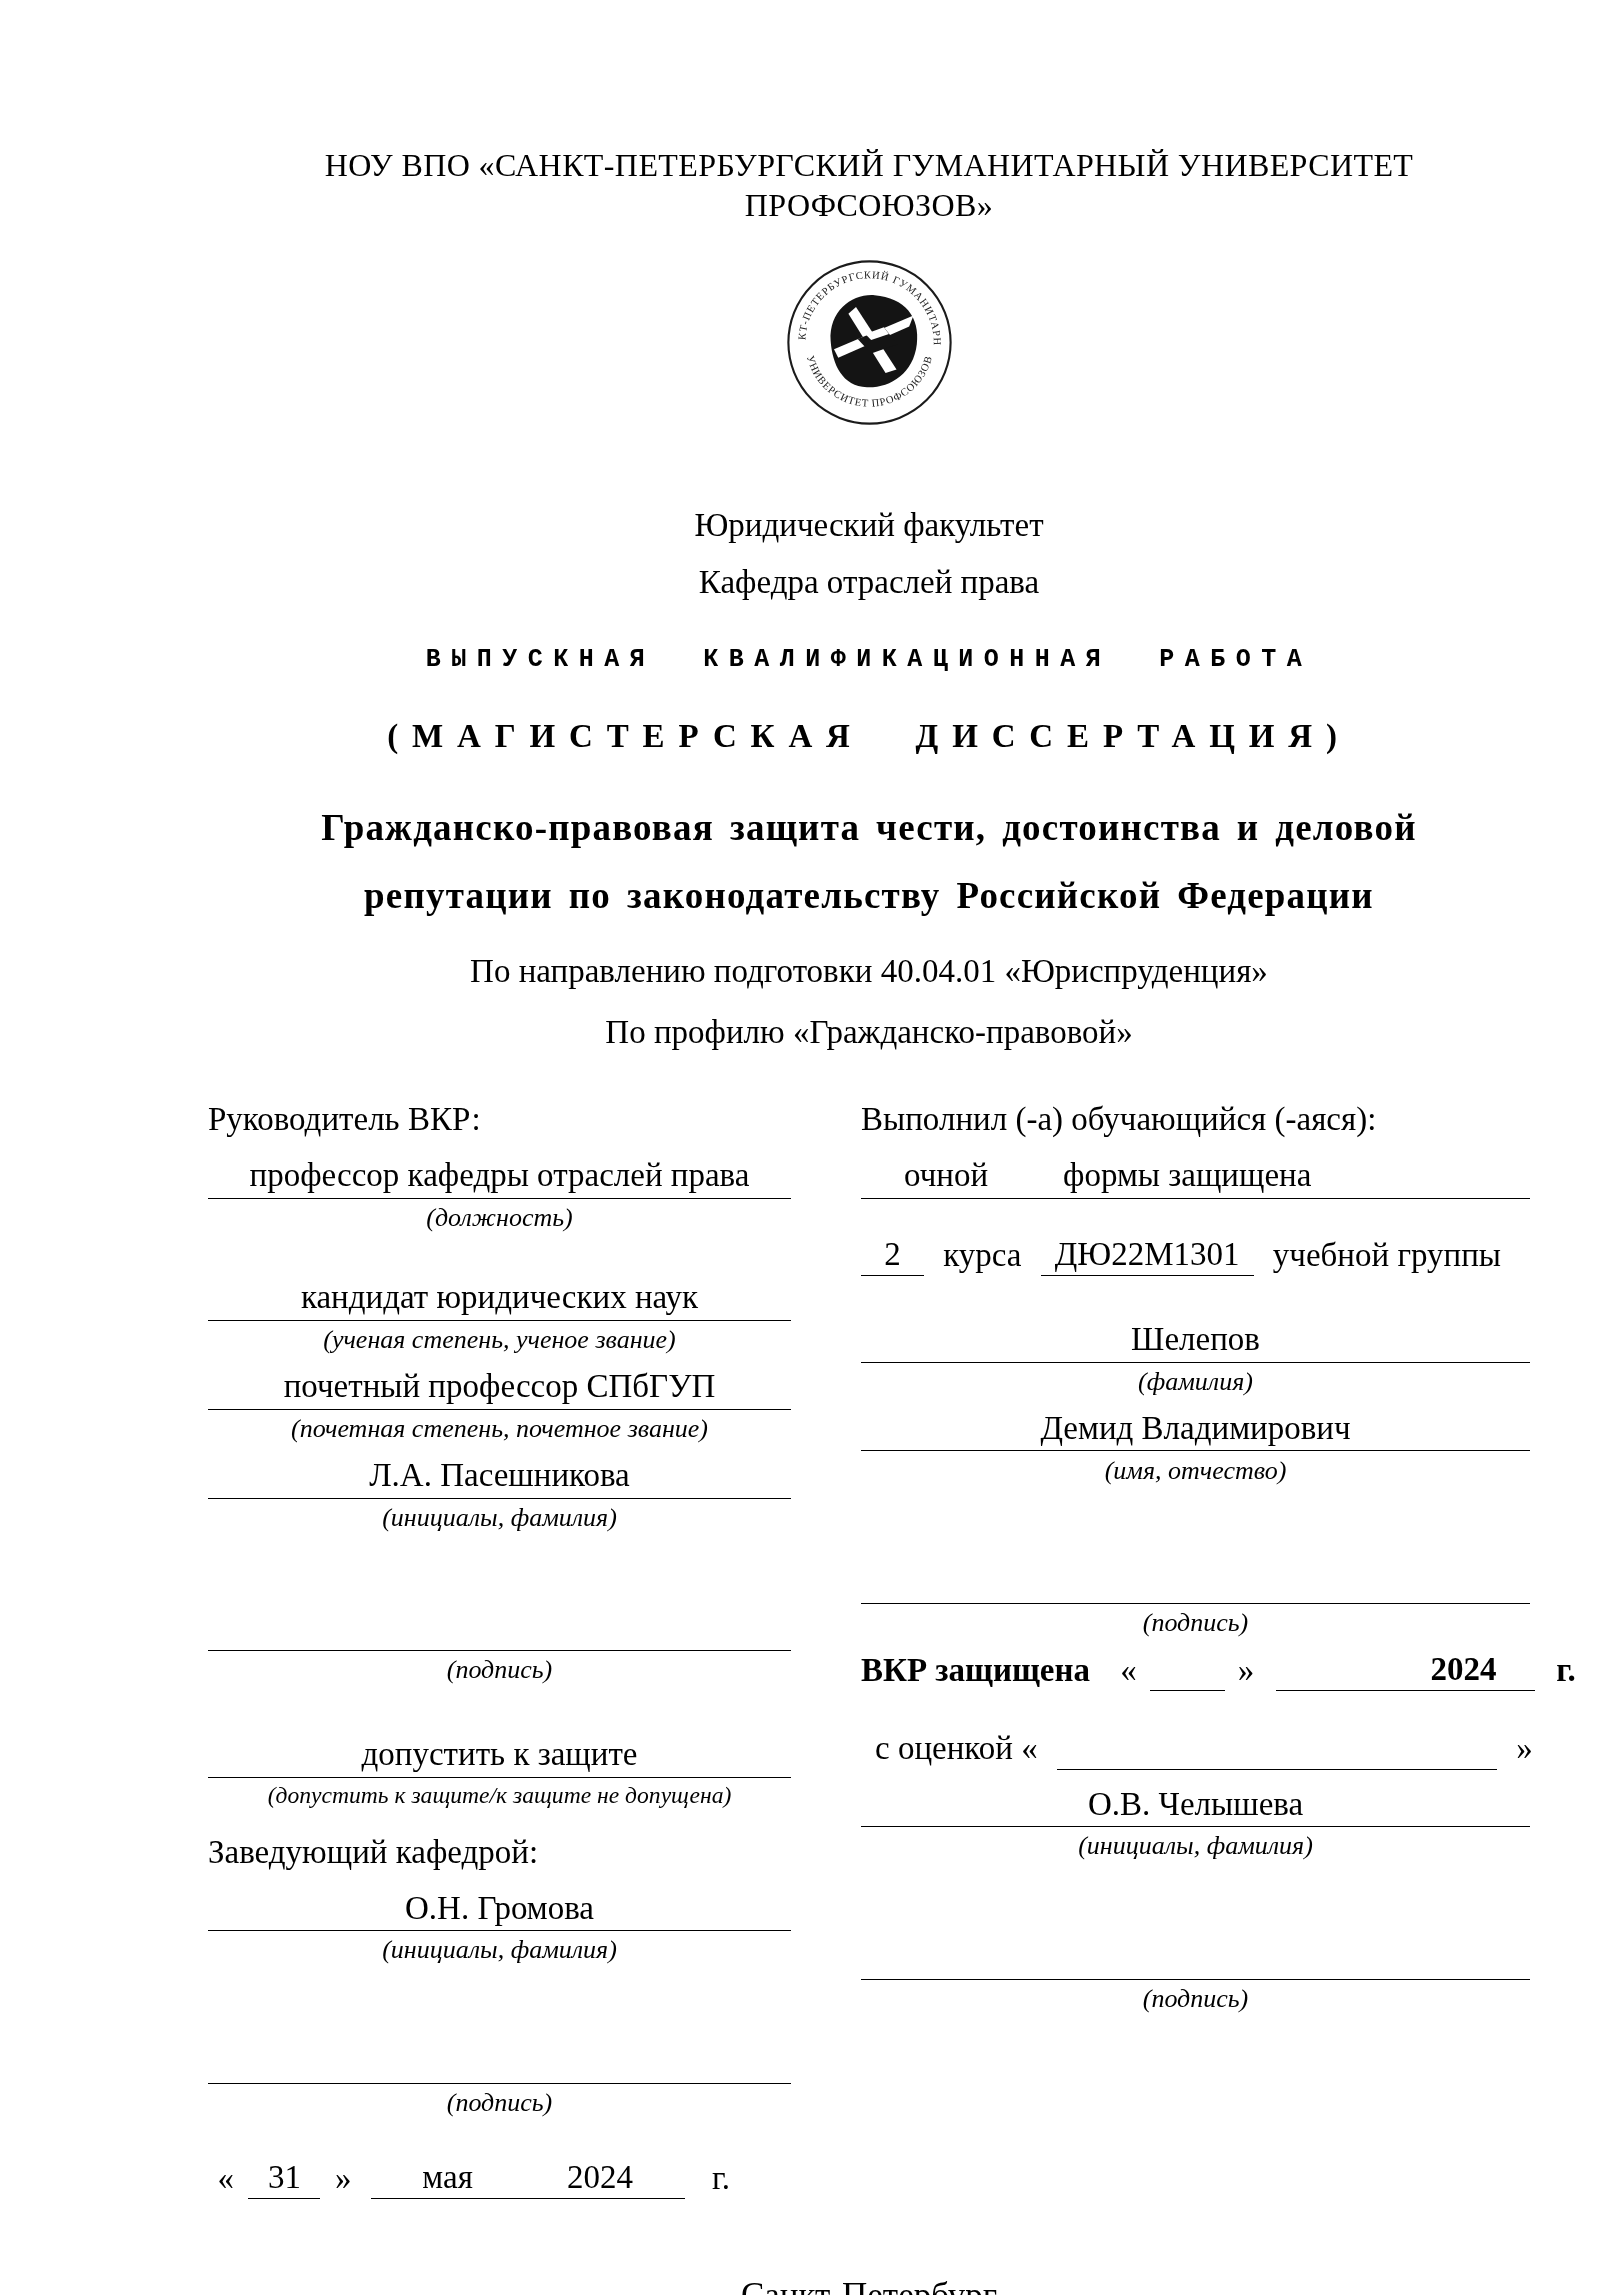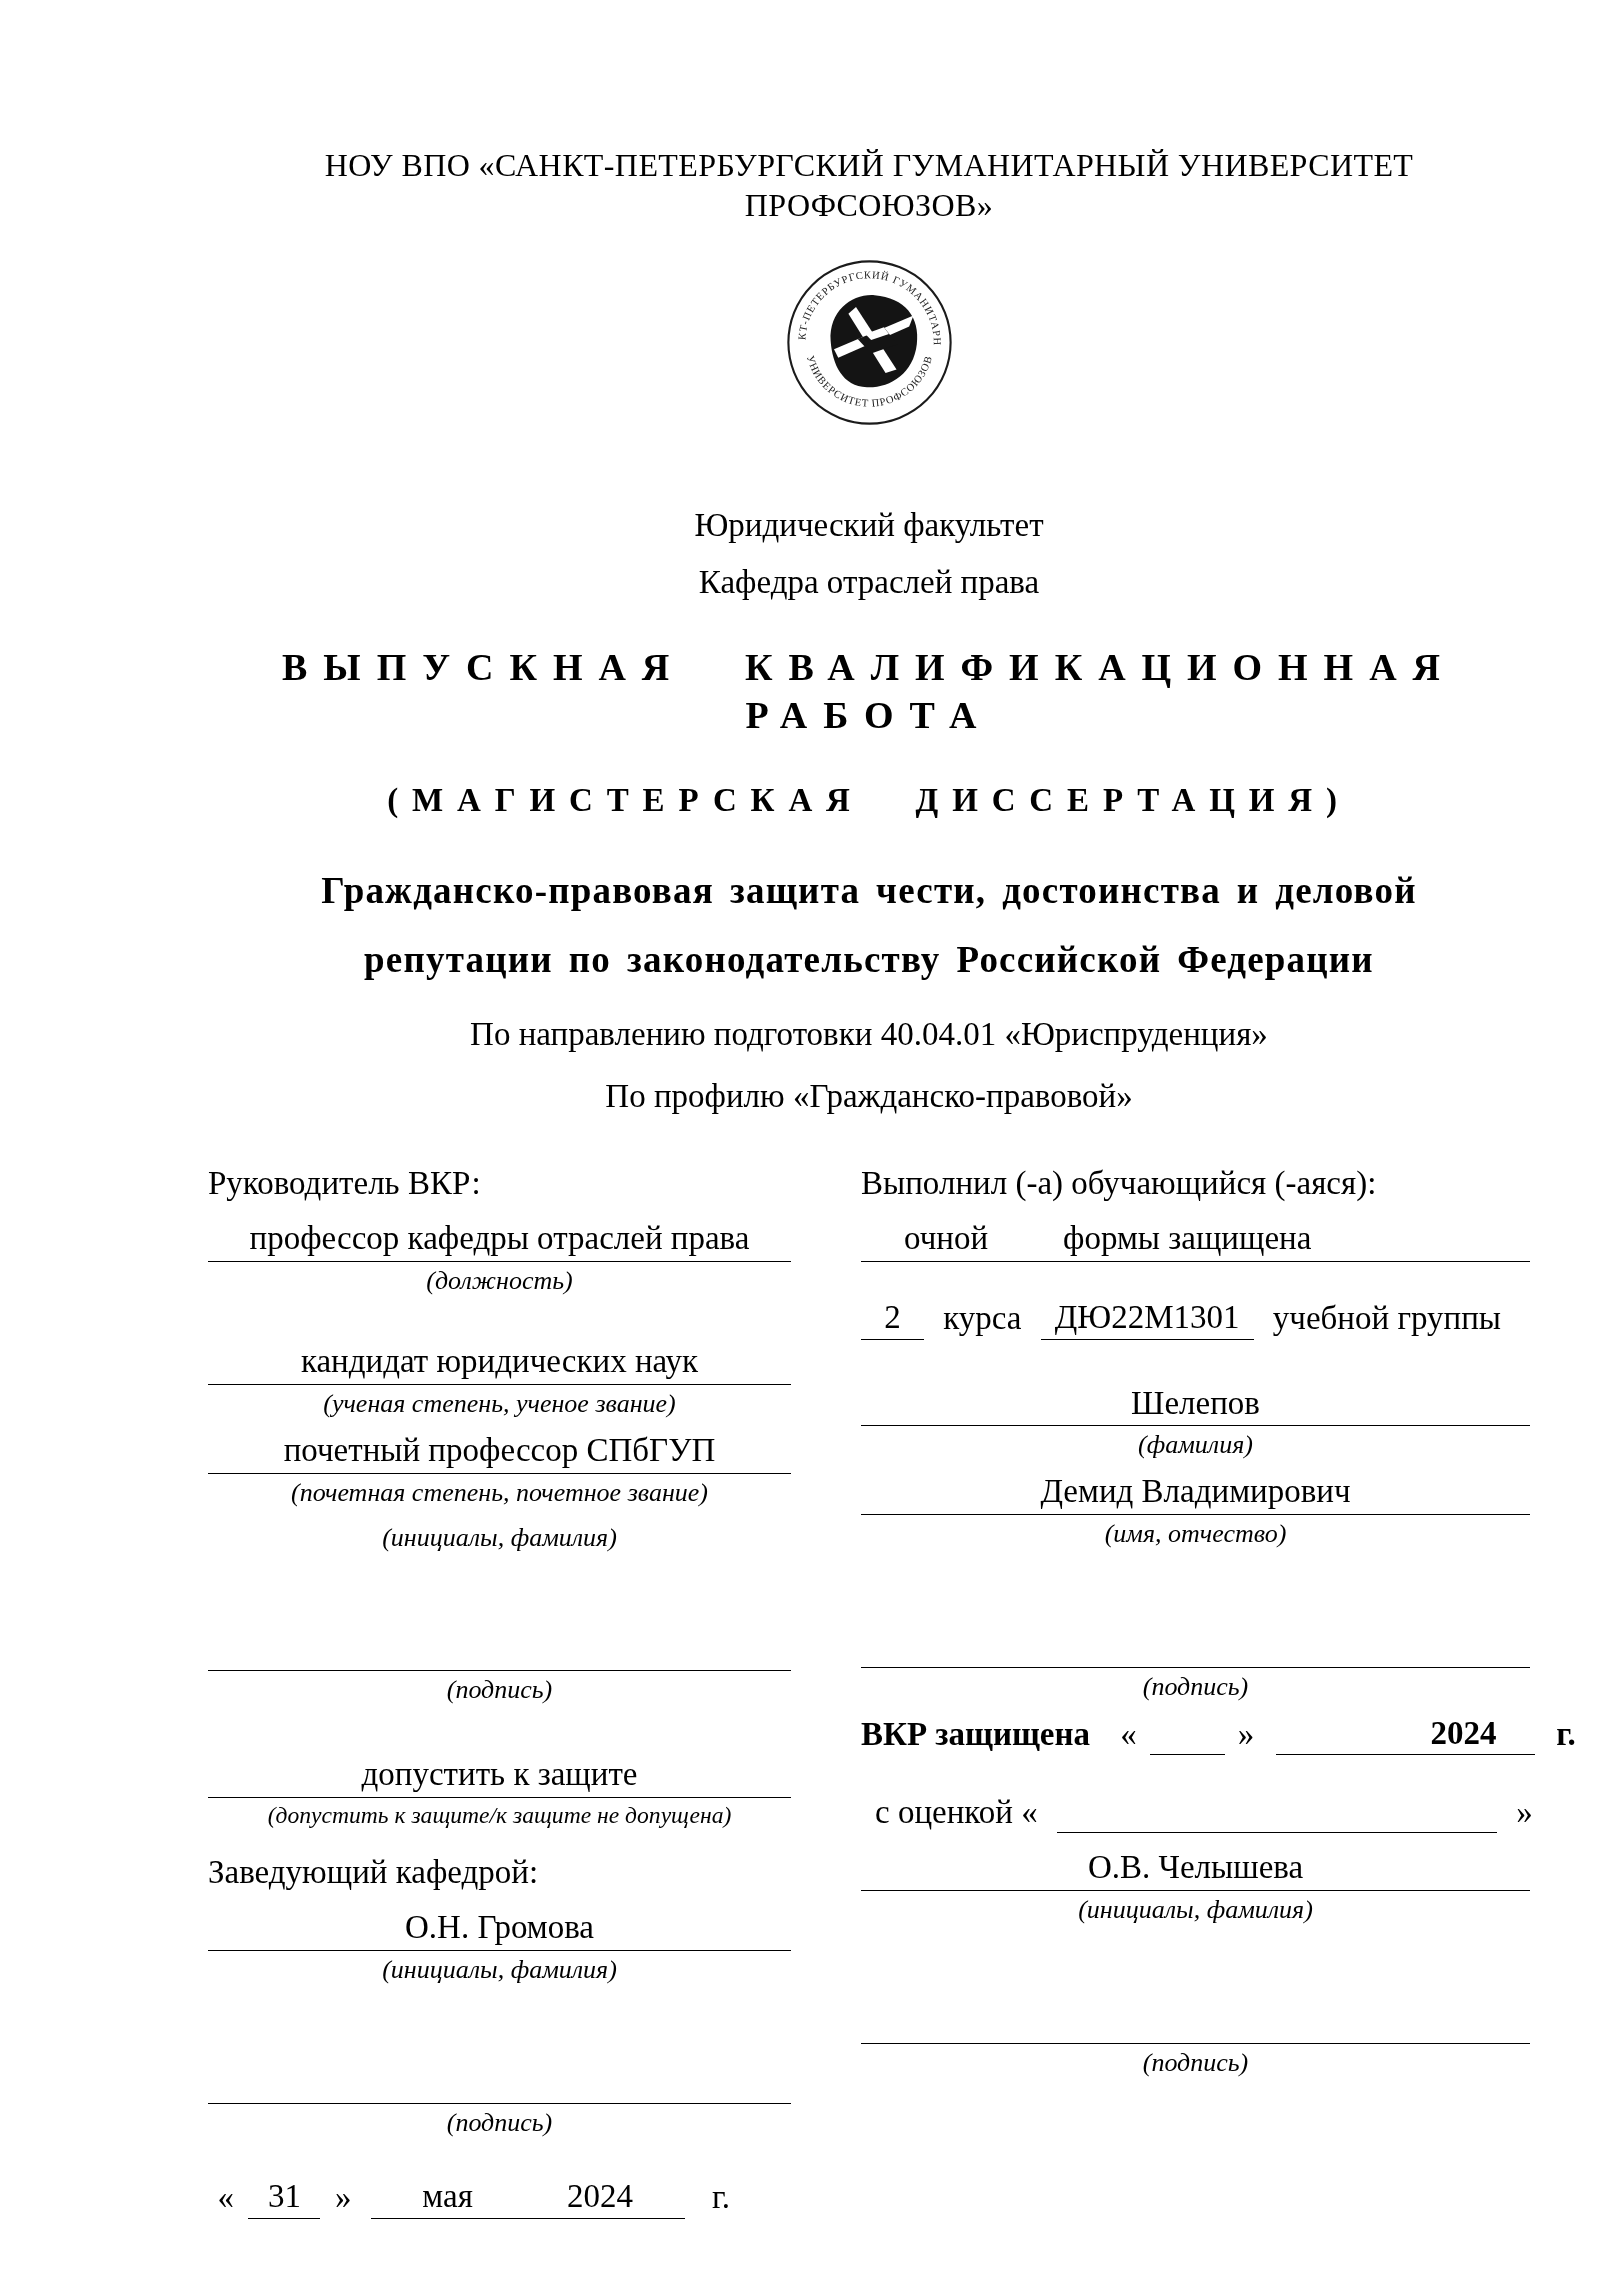--- a/index.html
+++ b/index.html
@@ -16,22 +16,22 @@
 
   .univ-header { font-size:32px; letter-spacing:0.4px; }
 
   .logo-wrap { margin-top:33px; text-align:center; }
   .logo-wrap svg { display:inline-block; }
 
   .faculty   { margin-top:69px;  font-size:33px; }
   .department{ margin-top:15.7px;  font-size:33px; }
 
   .work-kind {
-    margin-top:41px; font-weight:bold; font-size:38px;
-    letter-spacing:0.42em; word-spacing:0.9em;
+    margin-top:41px; font-weight:bold; font-size:25px;
+    letter-spacing:0.42em; word-spacing:0.9em;font-family:Liberation Mono, monospace;
   }
   .work-subkind {
     margin-top:41px; font-weight:bold; font-size:33px;
     letter-spacing:0.42em; word-spacing:0.9em;
   }
   .work-title {
     margin-top:36px; font-weight:bold; font-size:37px;
     letter-spacing:1.2px; word-spacing:5.5px; line-height:1.85;
   }
   .direction { margin-top:20px; font-size:33px; }
@@ -152,20 +152,21 @@
         <div class="value">кандидат юридических наук</div>
         <div class="flabel">(ученая степень, ученое звание)</div>
       </div>
 
       <div class="field mt12">
         <div class="value">почетный профессор СПбГУП</div>
         <div class="flabel">(почетная степень, почетное звание)</div>
       </div>
 
       <div class="field mt12">
+        <div class="value">Л.А. Пасешникова</div>
         <div class="flabel">(инициалы, фамилия)</div>
       </div>
 
       <div class="field mt95">
         <div class="value"></div>
         <div class="flabel">(подпись)</div>
       </div>
 
       <div class="field mt60">
         <div class="value">допустить к защите</div>

